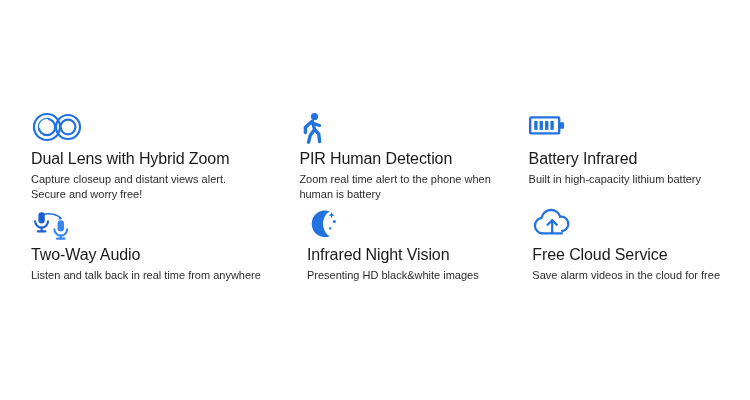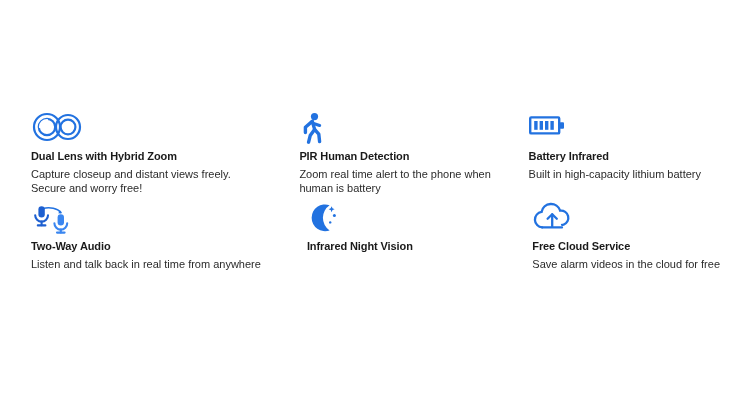--- a/index.html
+++ b/index.html
@@ -39,22 +39,22 @@
 
   .feature-icon {
     height: 34px;
     display: block;
     margin-bottom: 4px;
   }
   .feature-icon svg { display: block; }
 
   .feature-title {
     font-family: "Liberation Sans", sans-serif;
-    font-size: 11px;
-    font-weight: bold;
+    font-size: 16px;
+    font-weight: normal;
     color: #1a1a1a;
     letter-spacing: -0.1px;
     line-height: 1.15;
     margin: 0 0 4px 0;
     white-space: nowrap;
   }
   .feature-desc {
     font-family: "Liberation Sans", sans-serif;
     font-size: 11px;
     font-weight: normal;
@@ -79,21 +79,21 @@
         <svg width="52" height="30" viewBox="0 0 52 30">
           <circle cx="16" cy="15" r="13" fill="none" stroke="#2272e0" stroke-width="2.2"></circle>
           <circle cx="16" cy="15" r="8.2" fill="none" stroke="#2272e0" stroke-width="2.2"></circle>
           <path d="M16 8.2 a6.8 6.8 0 0 0 -6.8 6.8" fill="none" stroke="#ffffff" stroke-width="2.6" stroke-linecap="round"></path>
           <circle cx="37" cy="15" r="12" fill="none" stroke="#2272e0" stroke-width="2.2"></circle>
           <circle cx="37" cy="15" r="7.4" fill="none" stroke="#2272e0" stroke-width="2.2"></circle>
         </svg>
       </div>
       <p class="feature-title">Dual Lens with Hybrid Zoom</p>
       <p class="feature-desc">
-        <span class="desc-line">Capture closeup and distant views freely.</span>
+        <span class="desc-line">Capture closeup and distant views alert.</span>
         <span class="desc-line">Secure and worry free!</span>
       </p>
     </div>
 
     <div class="feature-cell col-2">
       <div class="feature-icon">
         <svg width="28" height="32" viewBox="0 0 28 32">
           <circle cx="15.5" cy="4.6" r="3.6" fill="#2272e0"></circle>
           <path d="M13.2 9.4 L6.4 15.2 L6.4 20.6" fill="none" stroke="#2272e0" stroke-width="3.4" stroke-linecap="round" stroke-linejoin="round"></path>
           <path d="M13.4 9.6 L15.6 17.4 L11.2 23.6 L9.6 30.2" fill="none" stroke="#2272e0" stroke-width="3.4" stroke-linecap="round" stroke-linejoin="round"></path>
@@ -153,20 +153,23 @@
     <div class="feature-cell col-2">
       <div class="feature-icon">
         <svg width="34" height="32" viewBox="0 0 34 32">
           <path d="M22.6 3.2 A13.4 13.4 0 1 0 22.6 28.4 A15.2 15.2 0 0 1 22.6 3.2 Z" fill="#2272e0"></path>
           <path d="M24.6 4.2 l0.9 2.1 2.1 0.9 -2.1 0.9 -0.9 2.1 -0.9 -2.1 -2.1 -0.9 2.1 -0.9 Z" fill="#2272e0"></path>
           <circle cx="27.4" cy="13.4" r="1.5" fill="#2272e0"></circle>
           <circle cx="23.2" cy="20.4" r="1.2" fill="#2272e0"></circle>
         </svg>
       </div>
       <p class="feature-title">Infrared Night Vision</p>
+      <p class="feature-desc">
+        <span class="desc-line">Presenting HD black&amp;white images</span>
+      </p>
     </div>
 
     <div class="feature-cell col-3">
       <div class="feature-icon">
         <svg width="42" height="30" viewBox="0 0 42 30">
           <path d="M10.2 25.4 a7.8 7.8 0 0 1 -0.6 -15.5 a9.6 9.6 0 0 1 18.6 -1.2 a7.2 7.2 0 0 1 3.4 13.9 a7.6 7.6 0 0 1 -1.6 0.2" fill="none" stroke="#2272e0" stroke-width="2.3" stroke-linecap="round"></path>
           <path d="M10.2 25.4 L30 25.4" fill="none" stroke="#2272e0" stroke-width="2.3" stroke-linecap="round"></path>
           <path d="M20.2 24.6 L20.2 12.4" fill="none" stroke="#2272e0" stroke-width="2.3" stroke-linecap="round"></path>
           <path d="M15.6 16.8 L20.2 12.2 L24.8 16.8" fill="none" stroke="#2272e0" stroke-width="2.3" stroke-linecap="round" stroke-linejoin="round"></path>
         </svg>

